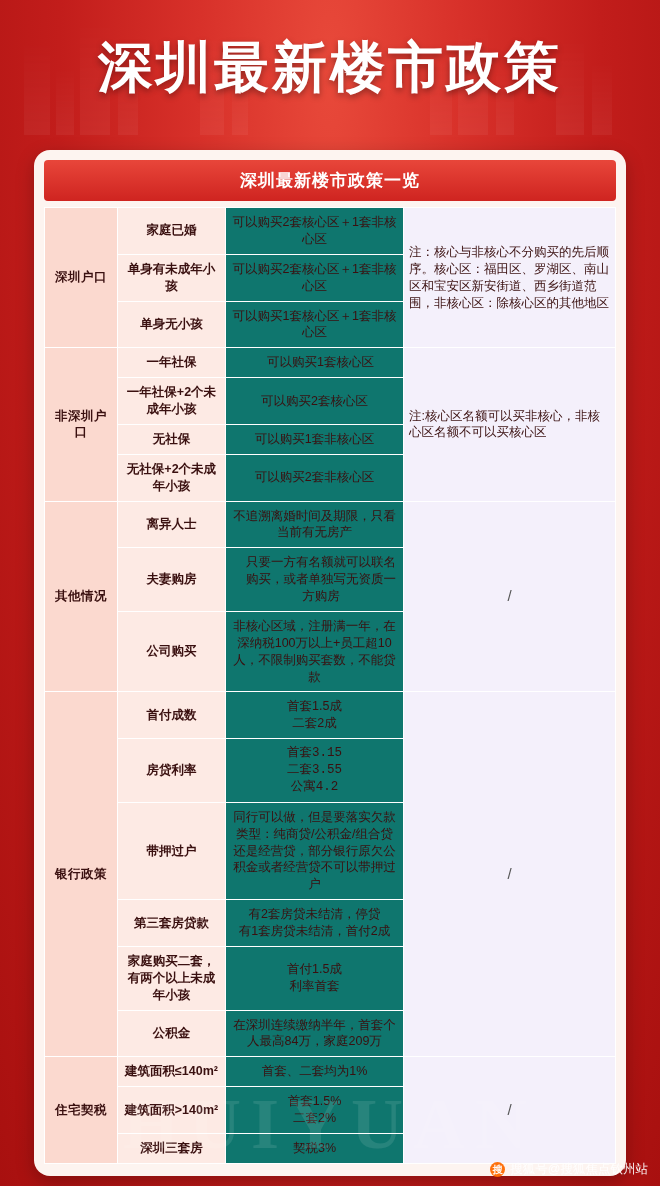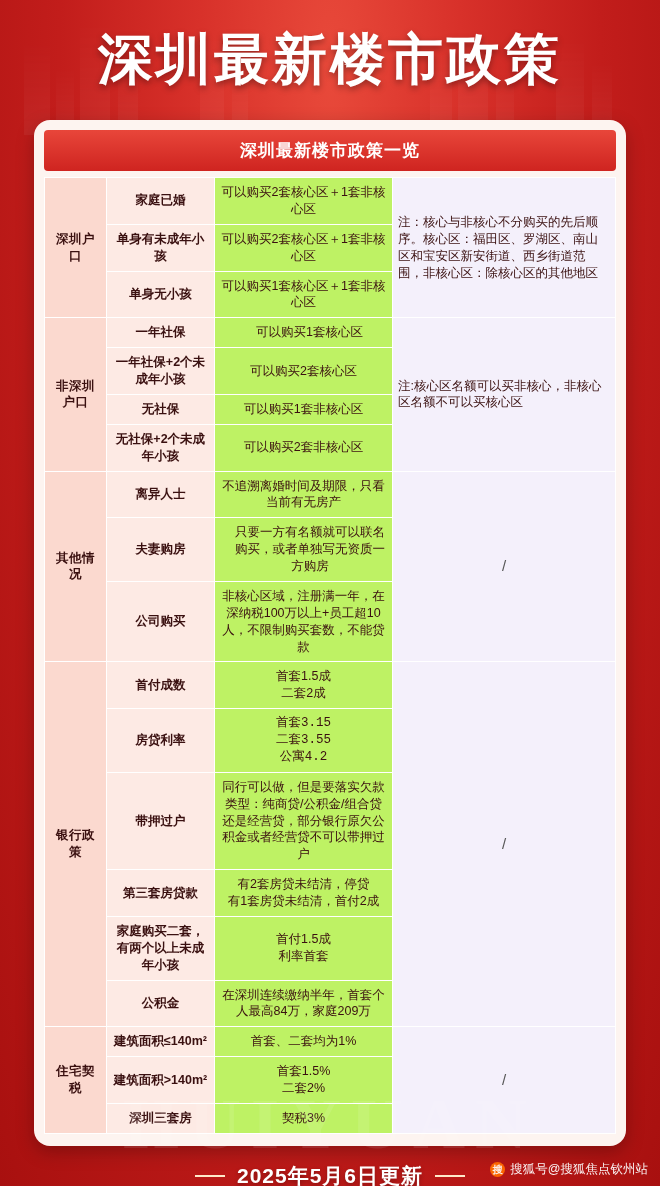--- a/index.html
+++ b/index.html
@@ -26,35 +26,35 @@
     position: absolute; left: 0; right: 0; bottom: 20px;
     text-align: center;
     font-size: 72px; font-weight: bold; letter-spacing: 10px;
     color: rgba(255,255,255,.10);
     font-family: "Liberation Serif", serif;
     pointer-events: none; user-select: none;
   }
 
   .header {
     position: relative;
-    height: 120px;
+    height: 136px;
     display: flex; align-items: center; justify-content: center;
   }
   .header h1 {
     font-family: "Liberation Serif", serif;
     font-size: 55px;
     font-weight: bold;
     color: #ffffff;
     letter-spacing: 3px;
     text-shadow: 0 3px 6px rgba(0,0,0,.35);
   }
 
   .card {
     position: relative;
-    margin: 0 34px;
+    margin: 14px 34px;
     background: #fdf4f0;
     border-radius: 16px;
     padding: 10px 10px 12px 10px;
     box-shadow: 0 6px 18px rgba(0,0,0,.25);
   }
 
   .card-title {
     background: linear-gradient(to bottom, #e8463a, #cf2420);
     color: #fff;
     text-align: center;
@@ -73,39 +73,39 @@
   }
   table.policy td {
     border: 1.5px solid #ffffff;
     font-size: 12.5px;
     line-height: 1.35;
     padding: 6px 5px;
     vertical-align: middle;
     color: #3a1010;
   }
   td.cat {
-    width: 62px;
+    width: 73px;
     background: #fbd9cf;
     color: #c2231c;
     font-weight: bold;
     text-align: center;
     font-size: 13.5px;
     letter-spacing: .5px;
   }
   td.item {
     width: 108px;
     background: #fdeae4;
     color: #8e2016;
     font-weight: bold;
     text-align: center;
     font-size: 12.5px;
   }
   td.val {
     width: 178px;
-    background: #bef264;
+    background: #0f766e;
     text-align: center;
     color: #2a1414;
   }
   td.note {
     background: #f4f0fb;
     text-align: left;
     color: #2a1414;
     padding: 8px 8px;
   }
   td.note.slash {

